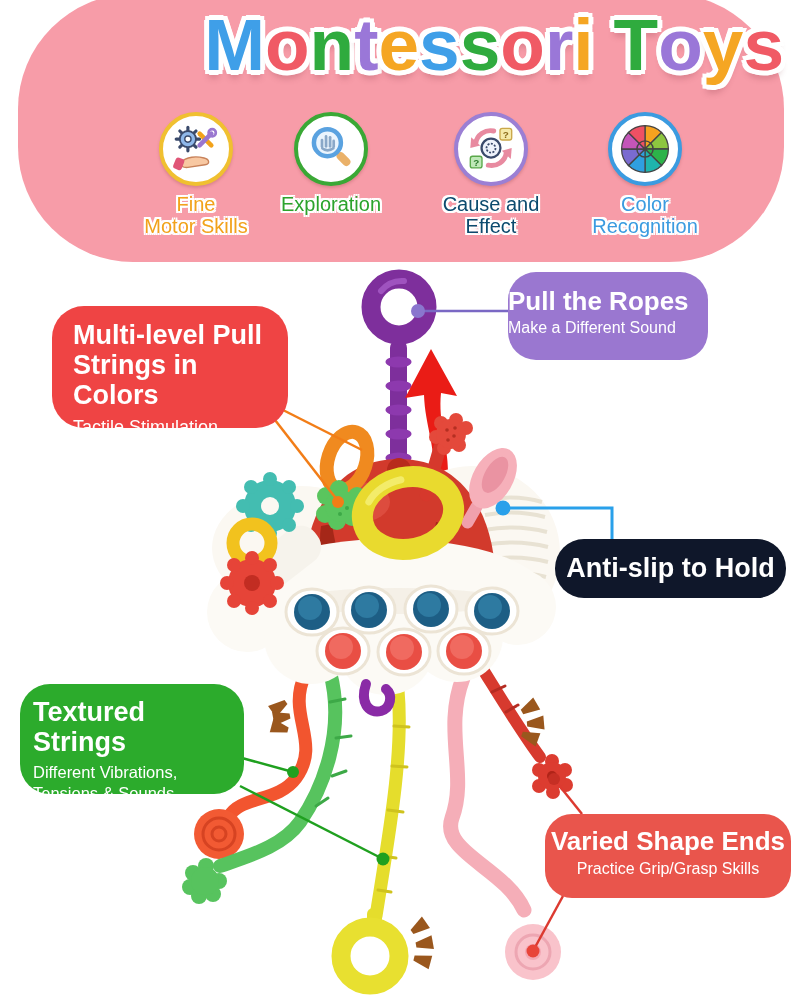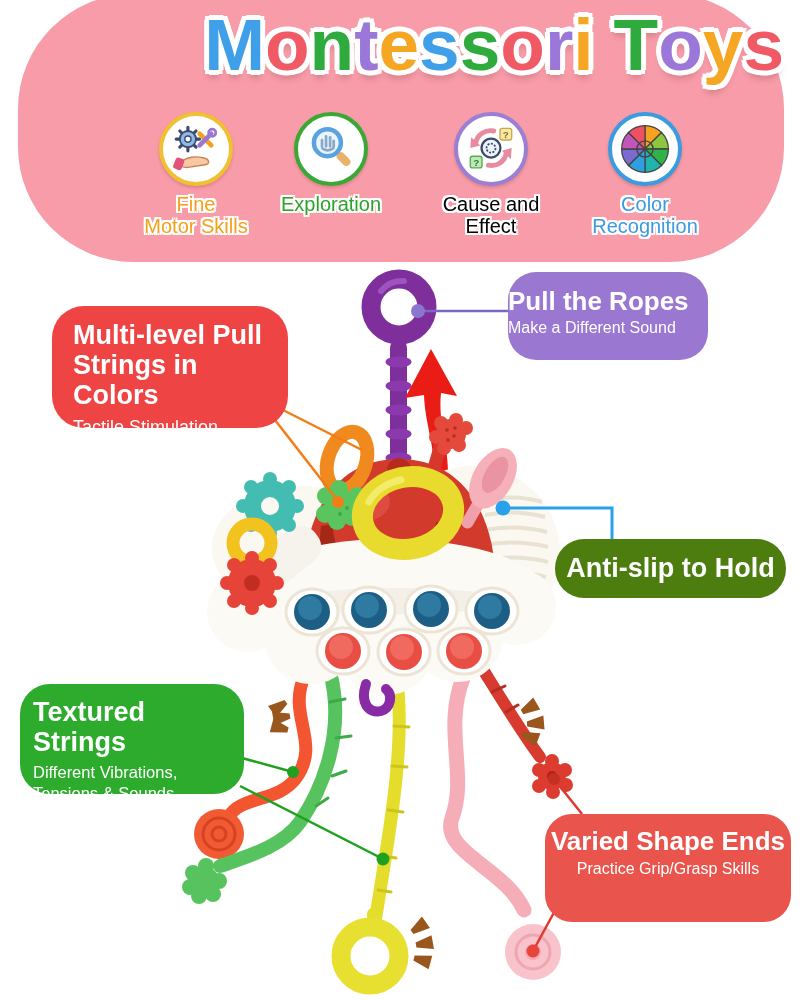--- a/index.html
+++ b/index.html
@@ -19,39 +19,39 @@
   .feature{position:absolute;top:118px;width:150px;text-align:center;}
   .f1{left:103px}.f2{left:238px}.f3{left:398px}.f4{left:552px}
   .fcircle{width:66px;height:66px;border-radius:50%;background:#fff;margin:0 auto;
            display:flex;align-items:center;justify-content:center;
            box-shadow:0 2px 3px rgba(140,60,60,.25);}
   .ring-gold{border:4px solid #f0c030}.ring-green{border:4px solid #3aa835}
   .ring-purple{border:4px solid #9b7fd4}.ring-blue{border:4px solid #3b9be0}
   .flabel{margin-top:7px;font-size:20px;font-weight:400;line-height:1.1;
           text-shadow:-2px -2px 0 #fff,2px -2px 0 #fff,-2px 2px 0 #fff,2px 2px 0 #fff,
                       0 -2px 0 #fff,0 2px 0 #fff,-2px 0 0 #fff,2px 0 0 #fff;}
-  .c-gold{color:#f2a21a}.c-green{color:#2ca32c}.c-purple{color:#000000}.c-blue{color:#3b9be0}
+  .c-gold{color:#f2a21a}.c-green{color:#2ca32c}.c-purple{color:#0c4a6e}.c-blue{color:#3b9be0}
   
   .art{position:absolute;left:0;top:0;z-index:2;}
   
   .box{position:absolute;z-index:3;color:#fff;font-weight:800;}
   .box .t{line-height:1.12;}
   .box .s{font-weight:400;}
   .box-purple{left:508px;top:272px;width:200px;height:88px;background:#9a77d0;border-radius:28px;text-align:left;}
   .box-purple .t{font-size:26px;margin-top:15px;}
   .box-purple .s{font-size:16px;margin-top:3px;}
   .box-orange{left:52px;top:306px;width:236px;height:122px;background:#ef4444;border-radius:32px;padding-left:21px;box-sizing:border-box;}
   .box-orange .t{font-size:27px;margin-top:14px;}
   .box-orange .s{font-size:18px;margin-top:6px;}
-  .box-blue{left:555px;top:539px;width:231px;height:59px;background:#4d7c0f;border-radius:29px;text-align:center;}
+  .box-blue{left:555px;top:539px;width:231px;height:59px;background:#0f172a;border-radius:29px;text-align:center;}
   .box-blue .t{font-size:27px;line-height:59px;}
   .box-green{left:20px;top:684px;width:224px;height:110px;background:#2cab2c;border-radius:30px;padding-left:13px;box-sizing:border-box;}
   .box-green .t{font-size:27px;margin-top:13px;}
   .box-green .s{font-size:16.5px;line-height:1.22;margin-top:5px;}
-  .box-red{left:545px;top:814px;width:246px;height:108px;background:#e9554c;border-radius:27px;text-align:center;}
+  .box-red{left:545px;top:814px;width:246px;height:84px;background:#e9554c;border-radius:27px;text-align:center;}
   .box-red .t{font-size:26px;margin-top:13px;}
   .box-red .s{font-size:16px;margin-top:4px;}
 </style>
 </head>
 <body>
 
 <div class="stage">
 
   <div class="banner">
     <div class="title"><span style="color: rgb(63, 159, 232);">M</span><span style="color: rgb(240, 90, 101);">o</span><span style="color: rgb(47, 171, 62);">n</span><span style="color: rgb(154, 119, 216);">t</span><span style="color: rgb(245, 166, 35);">e</span><span style="color: rgb(63, 159, 232);">s</span><span style="color: rgb(47, 171, 62);">s</span><span style="color: rgb(240, 90, 101);">o</span><span style="color: rgb(154, 119, 216);">r</span><span style="color: rgb(245, 166, 35);">i</span><span class="sp">&nbsp;</span><span style="color: rgb(47, 171, 62);">T</span><span style="color: rgb(154, 119, 216);">o</span><span style="color: rgb(245, 166, 35);">y</span><span style="color: rgb(240, 90, 101);">s</span></div>

